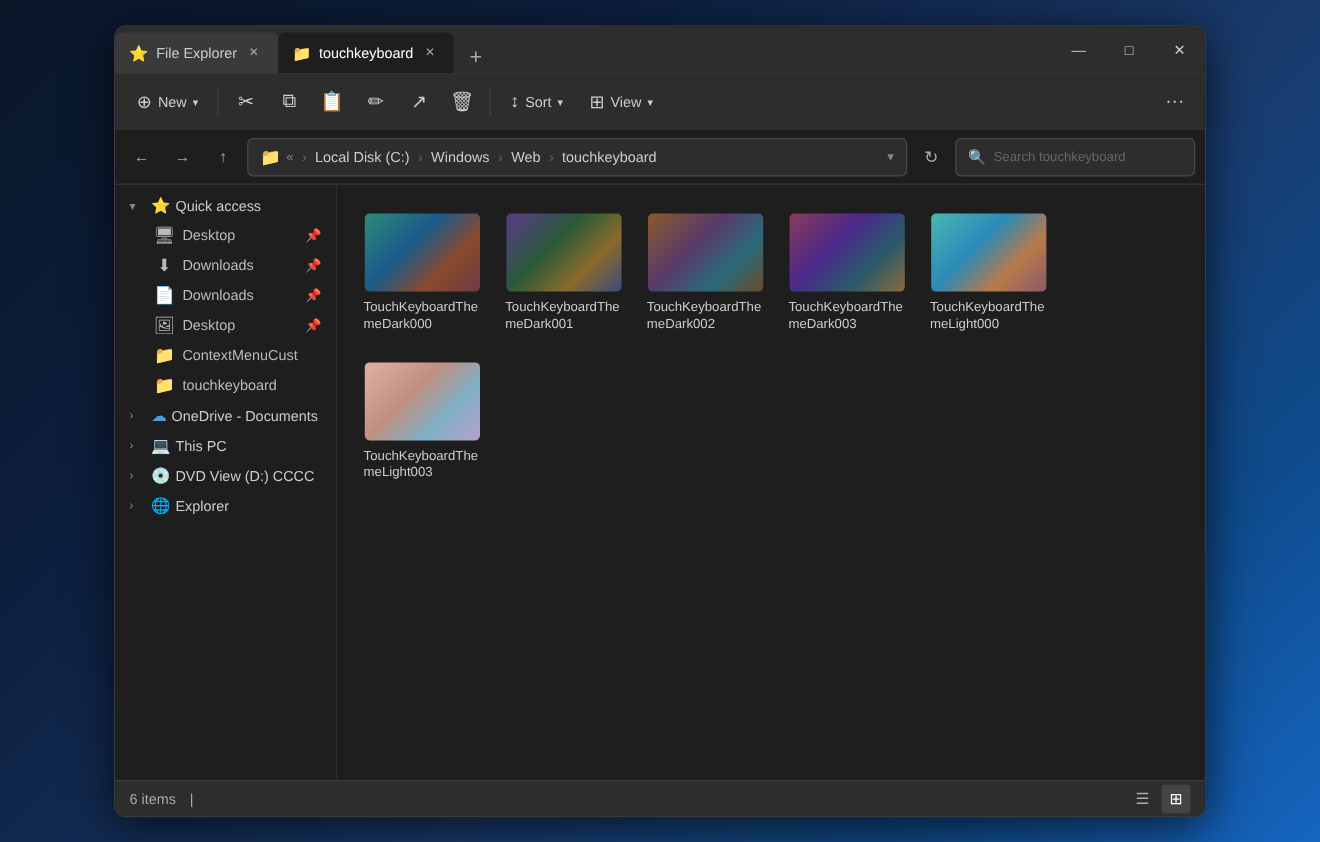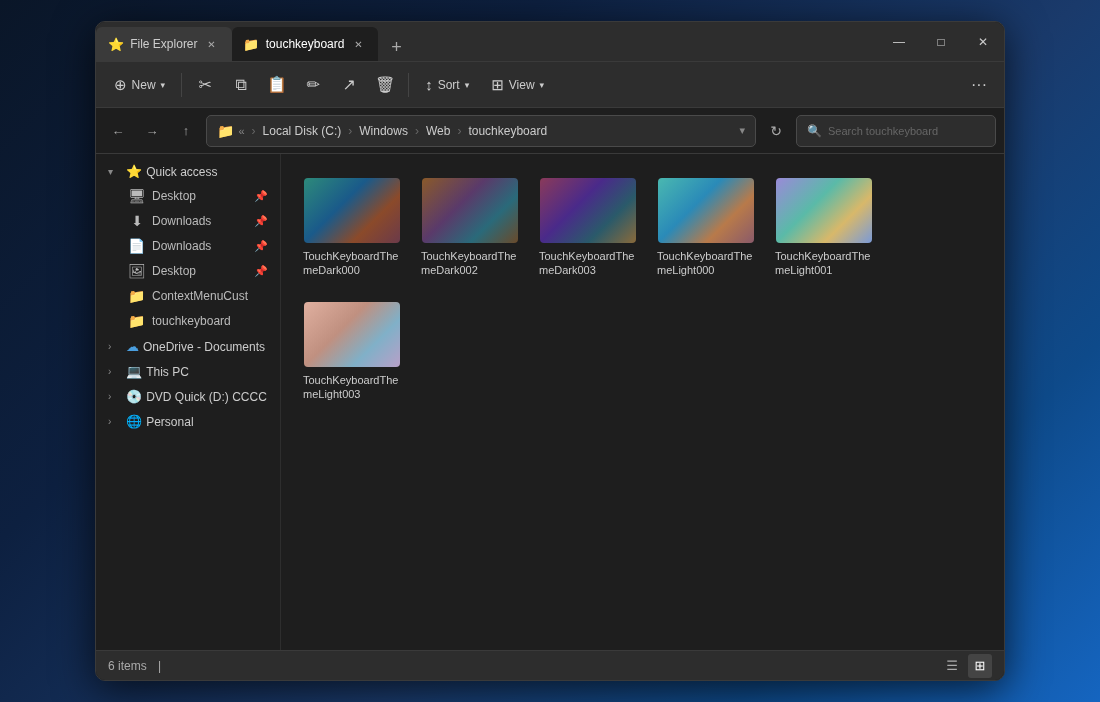--- a/index.html
+++ b/index.html
@@ -451,57 +451,57 @@
           <span class="chevron">›</span>
           <span style="color:#4a9ede;font-size:13px;">💻</span>
           <span>This PC</span>
         </div>
       </div>
 
       <div class="sidebar-section">
         <div class="sidebar-header">
           <span class="chevron">›</span>
           <span style="color:#4a9ede;font-size:13px;">💿</span>
-          <span>DVD Quick (D:) CCCC</span>
+          <span>DVD View (D:) CCCC</span>
         </div>
       </div>
 
       <div class="sidebar-section">
         <div class="sidebar-header">
           <span class="chevron">›</span>
           <span style="color:#4a9ede;font-size:13px;">🌐</span>
-          <span>Personal</span>
+          <span>Explorer</span>
         </div>
       </div>
 
     </div>
 
     <div class="file-area">
       <div class="file-grid" id="file-grid">
       <div class="file-item">
             <div class="file-thumb thumb-dark0"></div>
             <div class="file-name">TouchKeyboardThemeDark000</div>
+          </div>
+          <div class="file-item">
+            <div class="file-thumb thumb-dark1"></div>
+            <div class="file-name">TouchKeyboardThemeDark001</div>
           </div>
           <div class="file-item">
             <div class="file-thumb thumb-dark2"></div>
             <div class="file-name">TouchKeyboardThemeDark002</div>
           </div>
           <div class="file-item">
             <div class="file-thumb thumb-dark3"></div>
             <div class="file-name">TouchKeyboardThemeDark003</div>
           </div>
           <div class="file-item">
             <div class="file-thumb thumb-light0"></div>
             <div class="file-name">TouchKeyboardThemeLight000</div>
           </div>
           <div class="file-item">
-            <div class="file-thumb thumb-light1"></div>
-            <div class="file-name">TouchKeyboardThemeLight001</div>
-          </div>
-          <div class="file-item">
             <div class="file-thumb thumb-light3"></div>
             <div class="file-name">TouchKeyboardThemeLight003</div>
           </div>
         </div>
     </div>
 
   </div>
 
   <div class="status-bar">
     <div>

